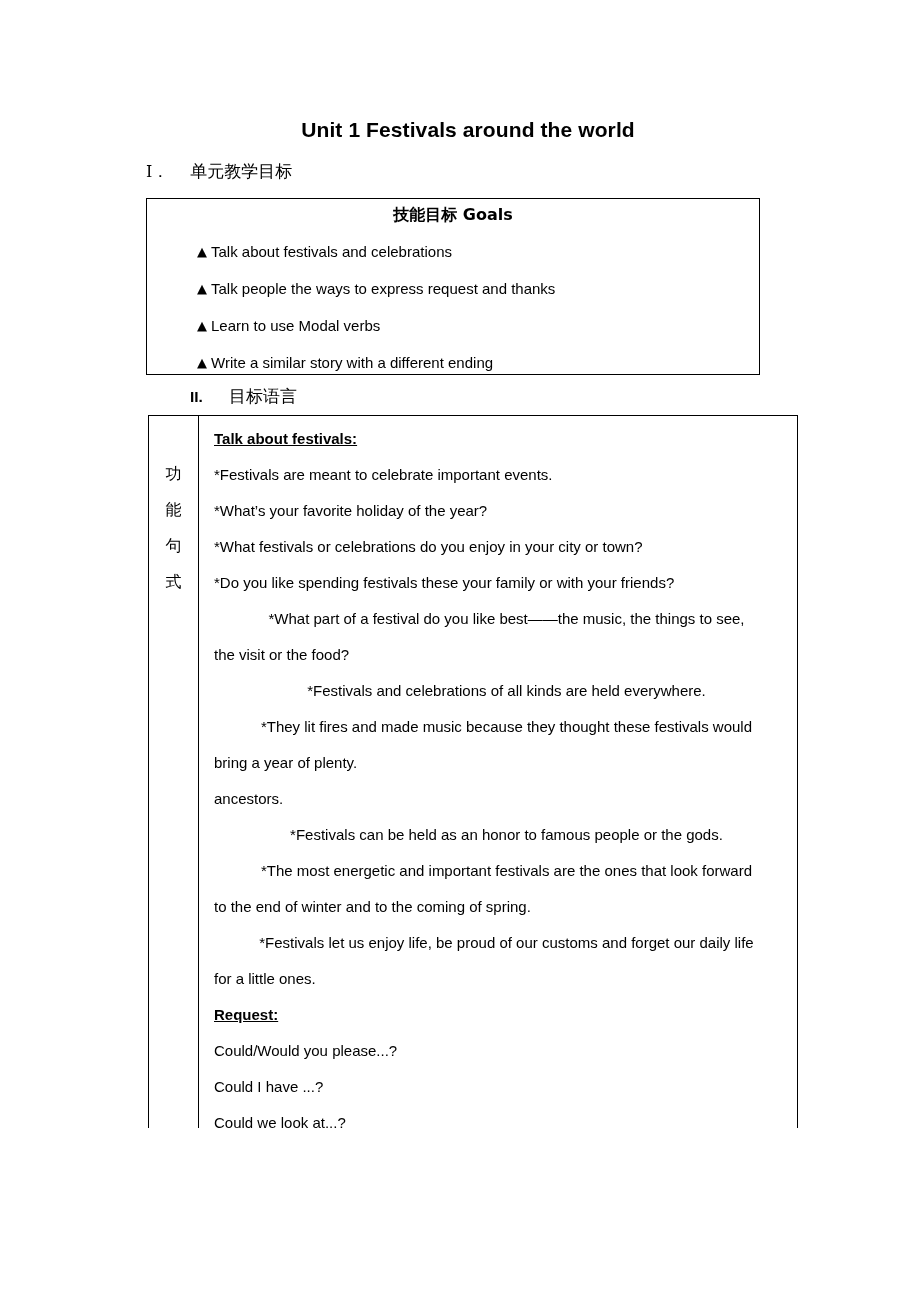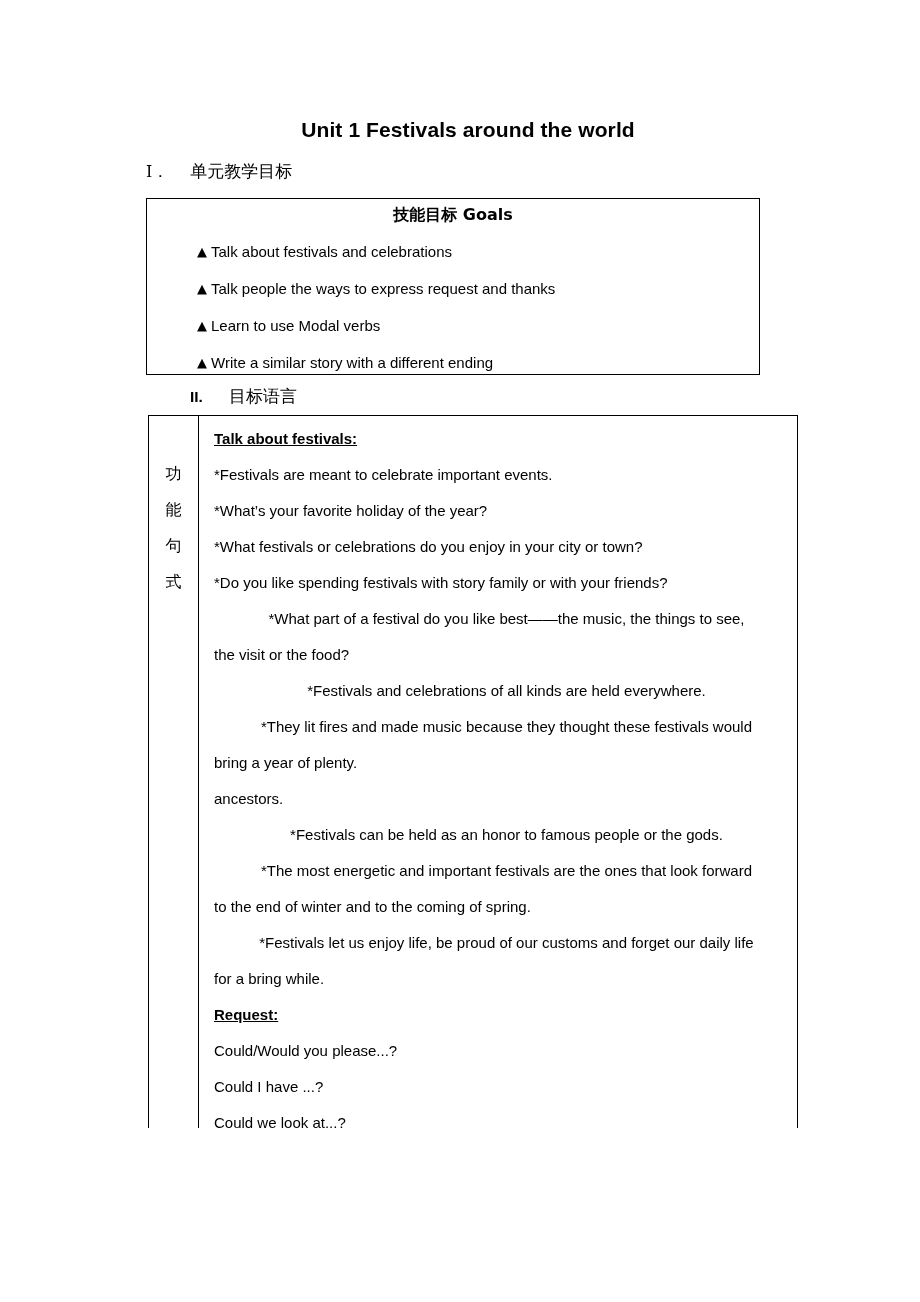--- a/index.html
+++ b/index.html
@@ -175,32 +175,32 @@
       <span class="vchar">能</span>
       <span class="vchar">句</span>
       <span class="vchar">式</span>
     </div>
     <div class="lang-body-col" id="lang-body">
 
     <div class="lang-line bold">Talk about festivals:</div>
         <div class="lang-line">*Festivals are meant to celebrate important events.</div>
         <div class="lang-line">*What’s your favorite holiday of the year?</div>
         <div class="lang-line">*What festivals or celebrations do you enjoy in your city or town?</div>
-        <div class="lang-line">*Do you like spending festivals with story family or with your friends?</div>
+        <div class="lang-line">*Do you like spending festivals these your family or with your friends?</div>
         <div class="lang-line indent">*What part of a festival do you like best——the music, the things to see,</div>
         <div class="lang-line">the visit or the food?</div>
         <div class="lang-line indent">*Festivals and celebrations of all kinds are held everywhere.</div>
         <div class="lang-line indent">*They lit fires and made music because they thought these festivals would</div>
         <div class="lang-line">bring a year of plenty.</div>
         <div class="lang-line">ancestors.</div>
         <div class="lang-line indent">*Festivals can be held as an honor to famous people or the gods.</div>
         <div class="lang-line indent">*The most energetic and important festivals are the ones that look forward</div>
         <div class="lang-line">to the end of winter and to the coming of spring.</div>
         <div class="lang-line indent">*Festivals let us enjoy life, be proud of our customs and forget our daily life</div>
-        <div class="lang-line">for a bring while.</div>
+        <div class="lang-line">for a little ones.</div>
         <div class="lang-line bold">Request:</div>
         <div class="lang-line">Could/Would you please...?</div>
         <div class="lang-line">Could I have ...?</div>
         <div class="lang-line">Could we look at...?</div>
       </div>
   </div>
 
 </div>
 
 </body></html>

